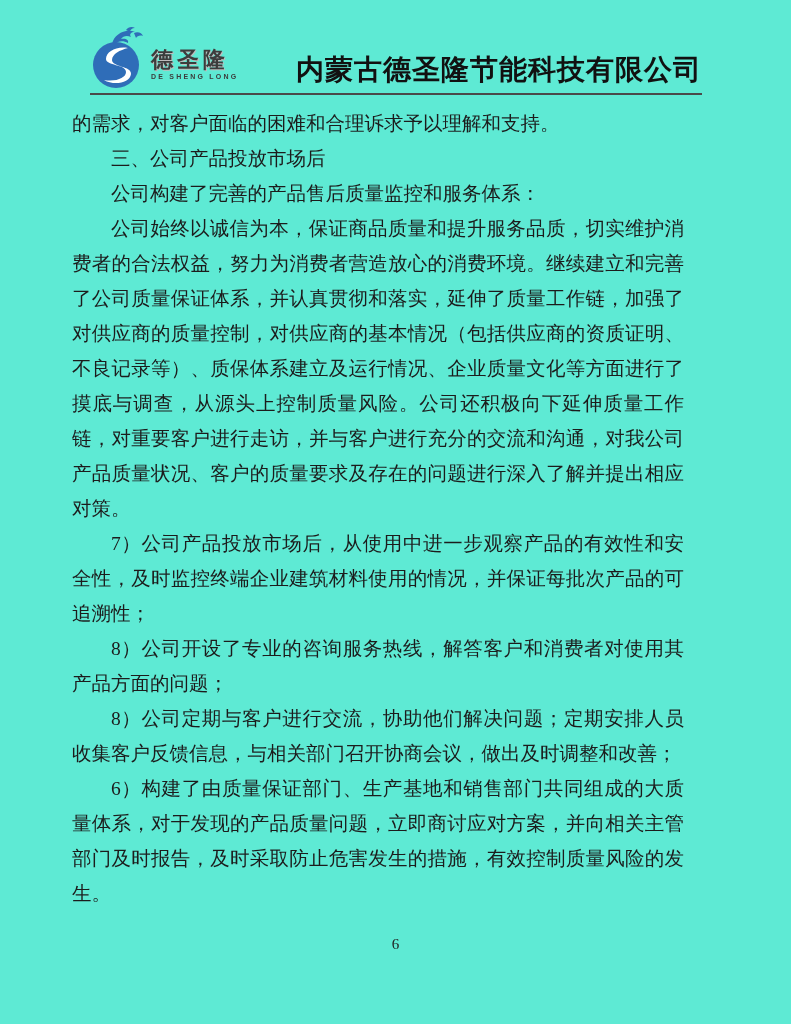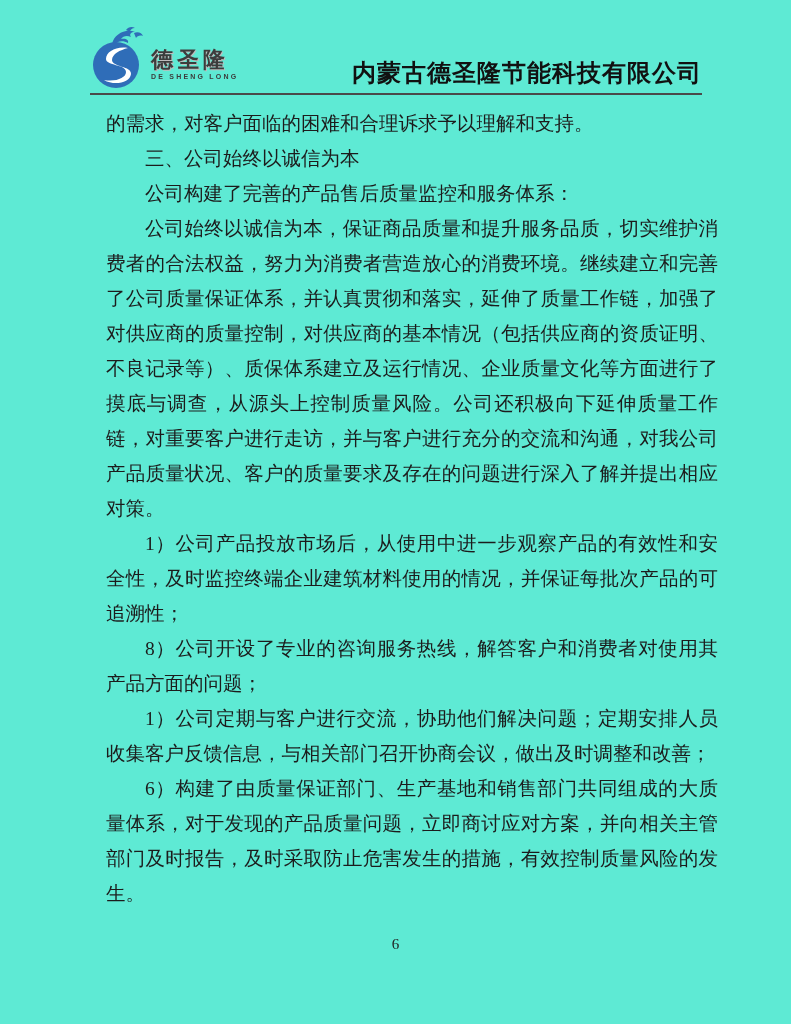--- a/index.html
+++ b/index.html
@@ -39,30 +39,30 @@
     font-family: "Liberation Sans", sans-serif;
     font-weight: bold;
     font-size: 7px;
     letter-spacing: 2.2px;
     color: #3c3c3c;
     margin-top: 1px;
     white-space: nowrap;
   }
   .company-name {
     font-weight: bold;
-    font-size: 24px;
+    font-size: 28px;
     color: #111111;
     letter-spacing: 1px;
     white-space: nowrap;
     padding-bottom: 1px;
   }
   
   .content {
     position: absolute;
-    left: 106px;
+    left: 72px;
     top: 106px;
     width: 612px;
     font-size: 19.5px;
     line-height: 35px;
     text-align: justify;
     color: #1c1c1c;
   }
   .content p { margin: 0; padding: 0; }
   .content p.ind { text-indent: 2em; }
   
@@ -98,24 +98,24 @@
       <span class="logo-texts">
         <span class="logo-cn">德圣隆</span>
         <span class="logo-en">DE SHENG LONG</span>
       </span>
     </div>
     <div class="company-name">内蒙古德圣隆节能科技有限公司</div>
   </div>
 
   <div class="content">
     <p>的需求，对客户面临的困难和合理诉求予以理解和支持。</p>
-    <p class="ind">三、公司始终以诚信为本</p>
+    <p class="ind">三、公司产品投放市场后</p>
     <p class="ind">公司构建了完善的产品售后质量监控和服务体系：</p>
     <p class="ind">公司始终以诚信为本，保证商品质量和提升服务品质，切实维护消费者的合法权益，努力为消费者营造放心的消费环境。继续建立和完善了公司质量保证体系，并认真贯彻和落实，延伸了质量工作链，加强了对供应商的质量控制，对供应商的基本情况（包括供应商的资质证明、不良记录等）、质保体系建立及运行情况、企业质量文化等方面进行了摸底与调查，从源头上控制质量风险。公司还积极向下延伸质量工作链，对重要客户进行走访，并与客户进行充分的交流和沟通，对我公司产品质量状况、客户的质量要求及存在的问题进行深入了解并提出相应对策。</p>
-    <p class="ind">1）公司产品投放市场后，从使用中进一步观察产品的有效性和安全性，及时监控终端企业建筑材料使用的情况，并保证每批次产品的可追溯性；</p>
+    <p class="ind">7）公司产品投放市场后，从使用中进一步观察产品的有效性和安全性，及时监控终端企业建筑材料使用的情况，并保证每批次产品的可追溯性；</p>
     <p class="ind">8）公司开设了专业的咨询服务热线，解答客户和消费者对使用其产品方面的问题；</p>
-    <p class="ind">1）公司定期与客户进行交流，协助他们解决问题；定期安排人员收集客户反馈信息，与相关部门召开协商会议，做出及时调整和改善；</p>
+    <p class="ind">8）公司定期与客户进行交流，协助他们解决问题；定期安排人员收集客户反馈信息，与相关部门召开协商会议，做出及时调整和改善；</p>
     <p class="ind">6）构建了由质量保证部门、生产基地和销售部门共同组成的大质量体系，对于发现的产品质量问题，立即商讨应对方案，并向相关主管部门及时报告，及时采取防止危害发生的措施，有效控制质量风险的发生。</p>
   </div>
 
   <div class="page-number">6</div>
 
 </div>
 
 </body></html>

